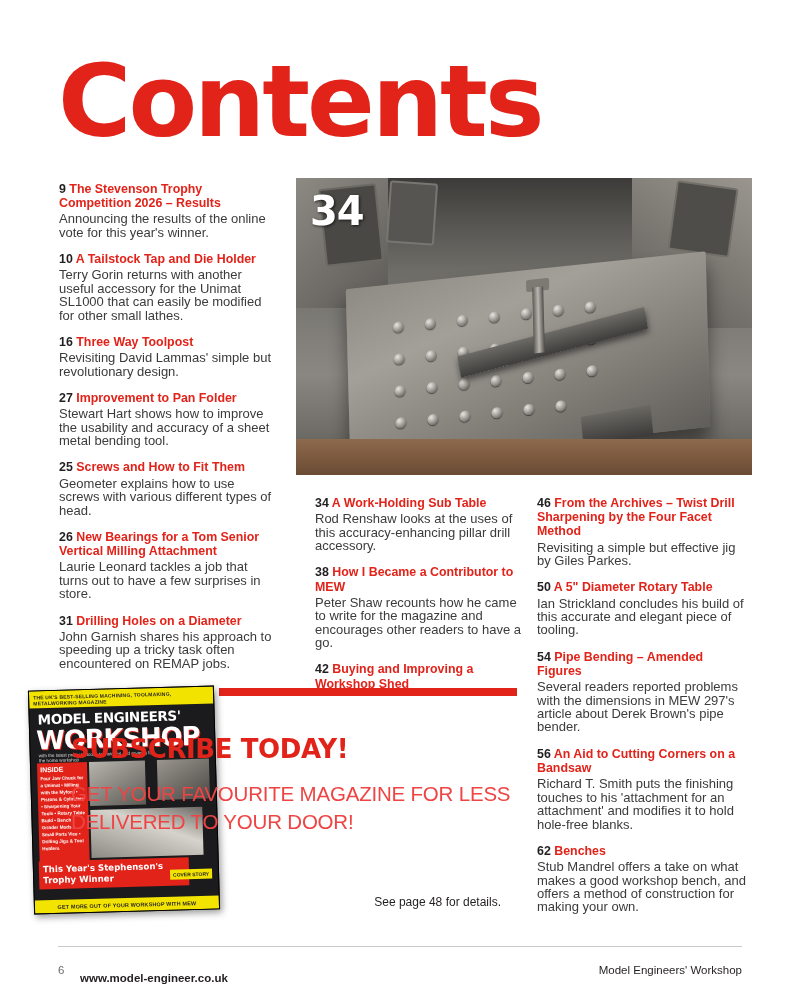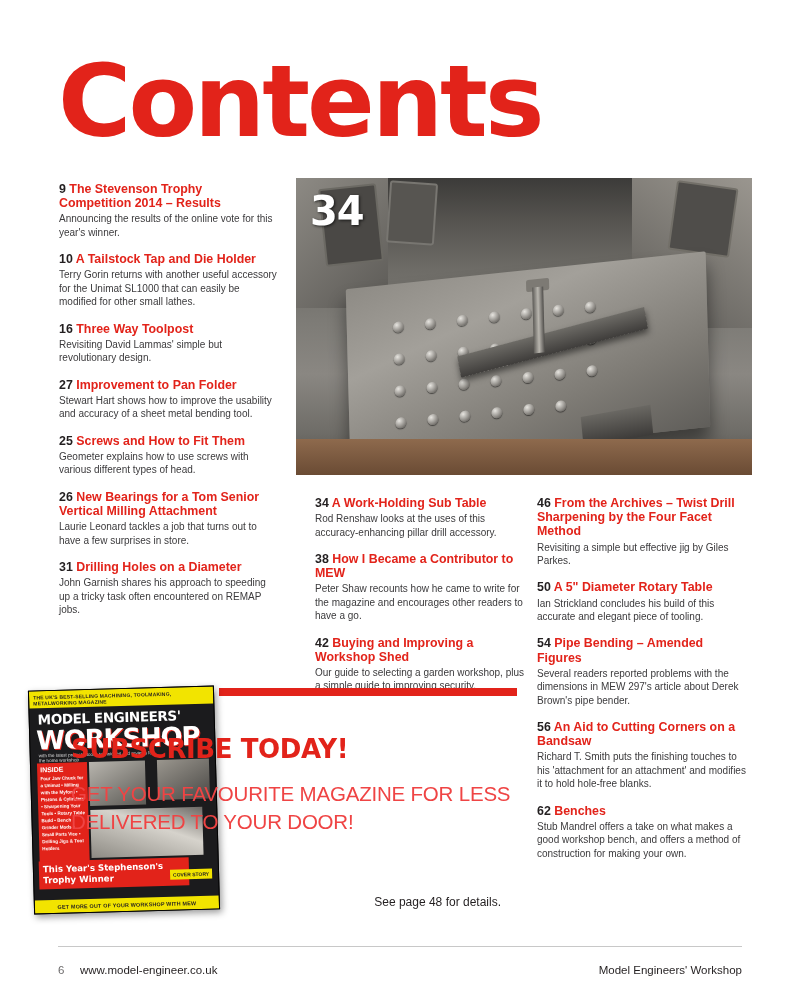--- a/index.html
+++ b/index.html
@@ -46,21 +46,21 @@
   .entry{margin-bottom:13px;}
   .entry .hd{
     font-size:12.4px;
     line-height:14.2px;
     font-weight:bold;
     color:#e2231a;
     margin-bottom:2px;
   }
   .entry .hd .pg{color:#231f20;}
   .entry .desc{
-    font-size:10px;
+    font-size:13px;
     line-height:13.4px;
     color:#3b3a3c;
   }
 
   
   .photo{
     position:absolute;
     left:296px; top:178px;
     width:456px; height:297px;
     background:#6f6d6a;
@@ -236,21 +236,21 @@
   .footer{
     position:absolute;left:0;bottom:0;width:100%;height:54px;
   }
   .footer .rule{
     position:absolute;left:58px;right:58px;top:0;height:1px;background:#c8c8c8;
   }
   .footer .pg{
     position:absolute;left:58px;top:18px;font-size:11.5px;color:#6d6b6c;
   }
   .footer .url{
-    position:absolute;left:80px;top:18px;font-size:11.5px;font-weight:normal;color:#231f20;
+    position:absolute;left:80px;top:26px;font-size:11.5px;font-weight:bold;color:#231f20;
   }
   .footer .mag{
     position:absolute;right:58px;top:18px;font-size:11.5px;color:#231f20;
   }
 </style>
 </head>
 <body>
 
 <div class="page">
 
@@ -306,21 +306,21 @@
     </div>
     <div class="bench"></div>
     <div class="pgnum">34</div>
   </div>
 
   <div class="col1">
 
     <div class="entry">
       <div class="hd">
         <span class="pg">9</span>
-        <span>The Stevenson Trophy Competition 2014 – Results</span>
+        <span>The Stevenson Trophy Competition 2026 – Results</span>
       </div>
       <div class="desc">Announcing the results of the online vote for this year's winner.</div>
     </div>
 
     <div class="entry">
       <div class="hd">
         <span class="pg">10</span>
         <span>A Tailstock Tap and Die Holder</span>
       </div>
       <div class="desc">Terry Gorin returns with another useful accessory for the Unimat SL1000 that can easily be modified for other small lathes.</div>

